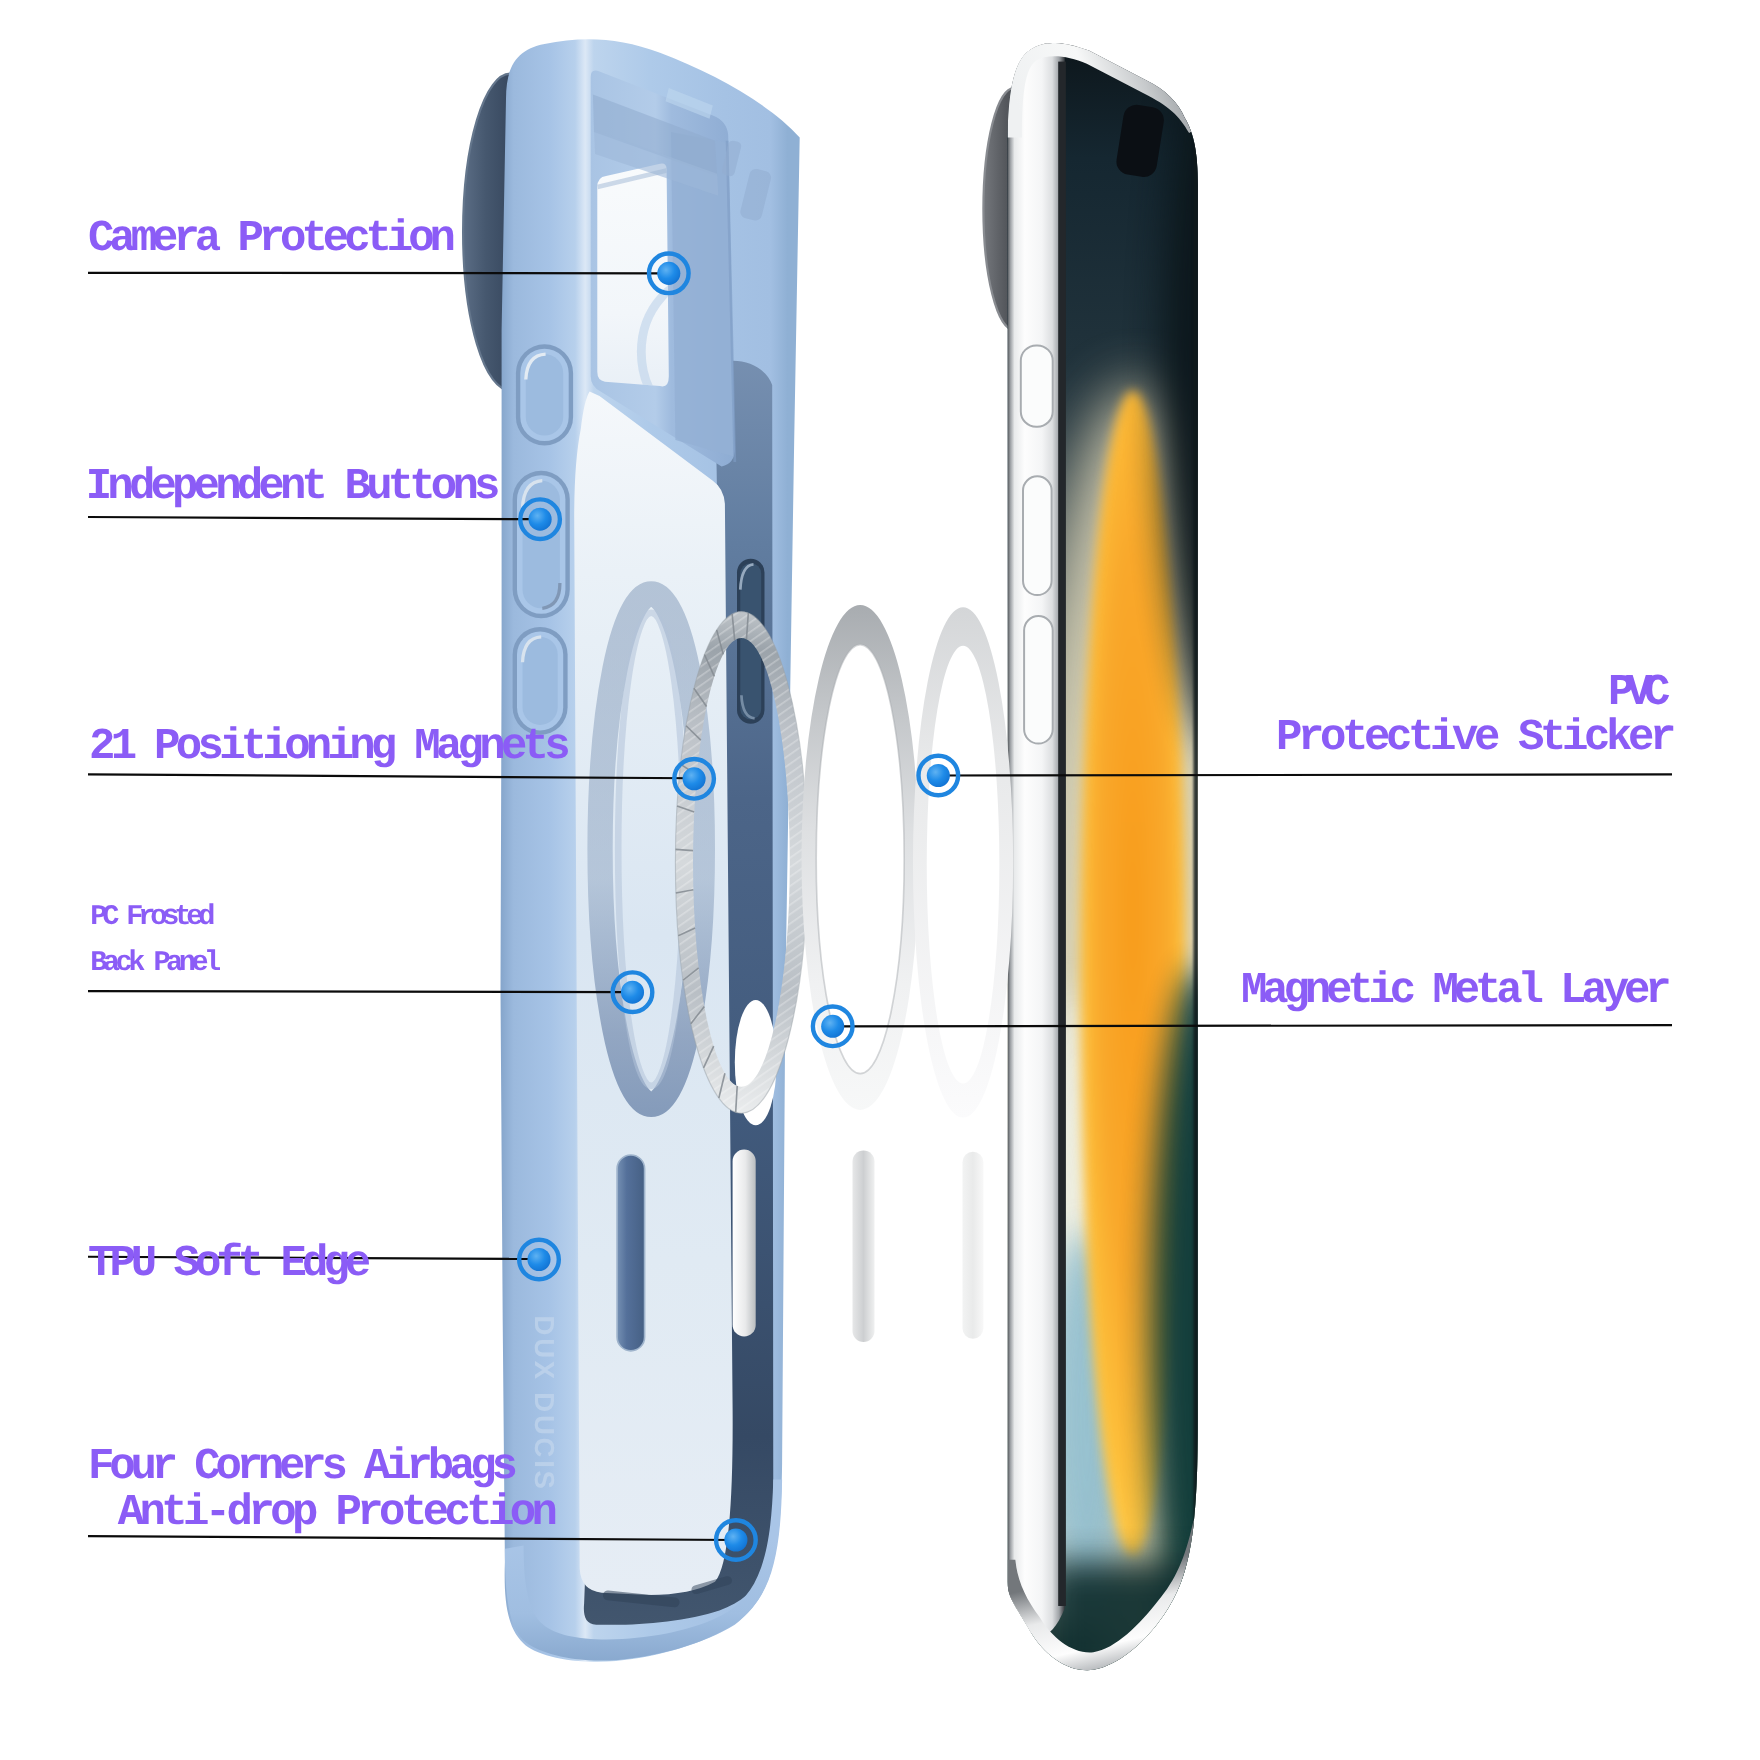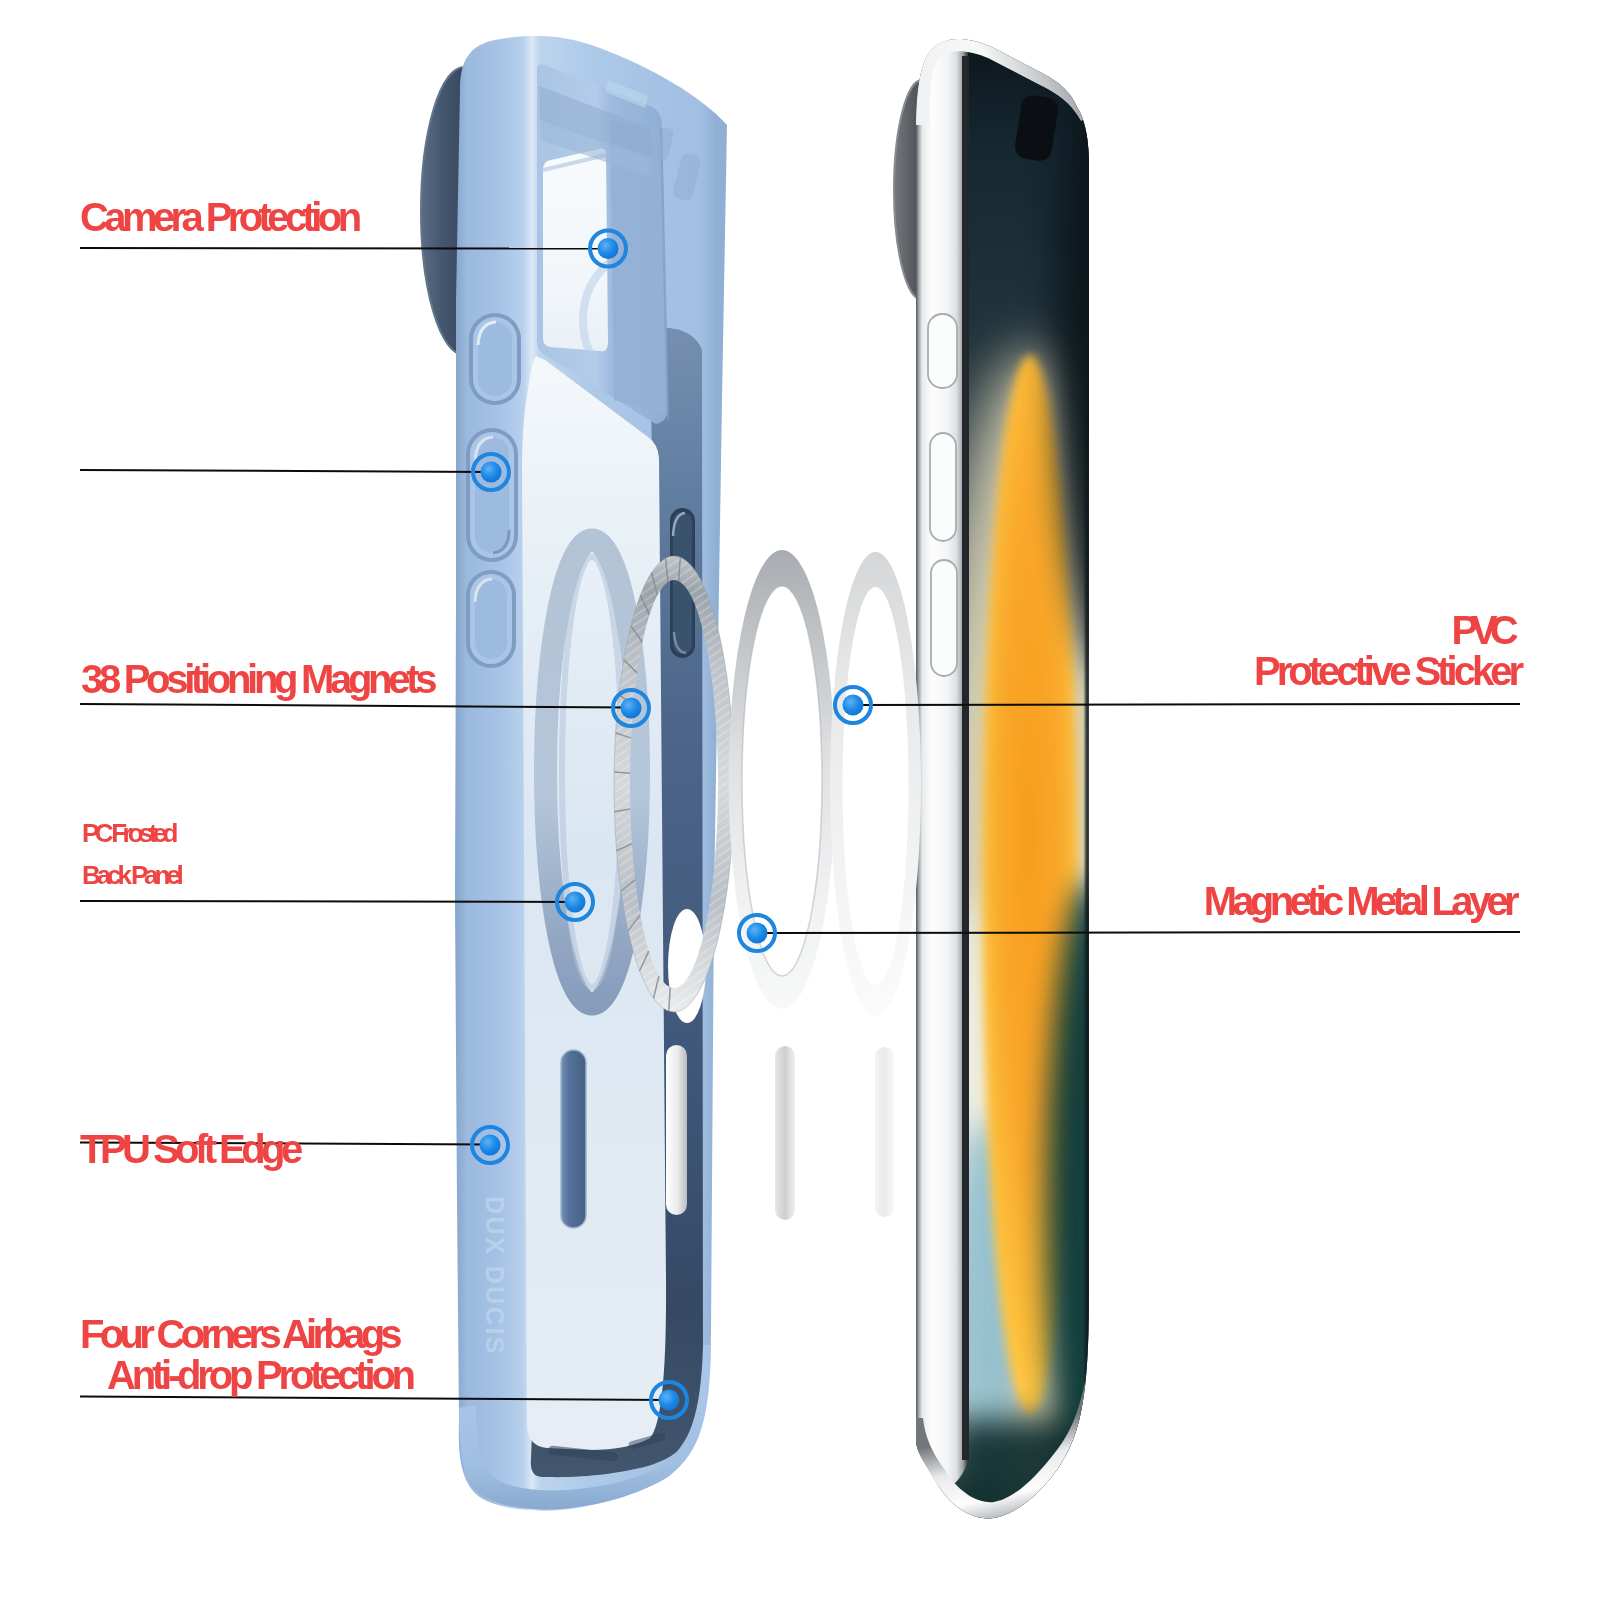--- a/index.html
+++ b/index.html
@@ -1,17 +1,17 @@
 <!DOCTYPE html>
 <html><head><meta charset="utf-8">
 <style>
 html,body{margin:0;padding:0;background:#ffffff;}
 #stage{position:relative;width:1600px;height:1600px;overflow:hidden;font-family:"Liberation Sans",sans-serif;background:#fff;}
 #scene{position:absolute;left:0;top:0;}
-.lb{position:absolute;font-weight:bold;color:#ef4444;white-space:nowrap;}
+.lb{position:absolute;font-weight:bold;color:#8b5cf6;white-space:nowrap;font-family:Liberation Mono, monospace;}
 </style></head>
 <body>
 <div id="stage">
 <svg id="scene" width="1600" height="1600" viewBox="0 0 1600 1600">
 <defs>
 <linearGradient id="caseBase" x1="455" y1="0" x2="716" y2="0" gradientUnits="userSpaceOnUse">
   <stop offset="0" stop-color="#85A5CB"></stop>
   <stop offset="0.045" stop-color="#9BB9DD"></stop>
   <stop offset="0.17" stop-color="#A6C3E6"></stop>
   <stop offset="0.26" stop-color="#B7D0EC"></stop>
@@ -339,19 +339,20 @@
           <circle r="10.5" fill="url(#dotCore)"></circle>
         </g>
   <g transform="translate(757,933)">
           <circle r="18" fill="none" stroke="#1F86E0" stroke-width="4"></circle>
           <circle r="10.5" fill="url(#dotCore)"></circle>
         </g>
 </g>
 </svg>
 
 <div class="lb" id="t1" style="left:80px;top:195px;font-size:40px;letter-spacing:-4.6px;">Camera Protection</div>
-<div class="lb" id="t3" style="left:81px;top:657px;font-size:40px;letter-spacing:-4.3px;">38 Positioning Magnets</div>
+<div class="lb" id="t2" style="left:78px;top:421px;font-size:40px;letter-spacing:-4.4px;">Independent Buttons</div>
+<div class="lb" id="t3" style="left:81px;top:657px;font-size:40px;letter-spacing:-4.3px;">21 Positioning Magnets</div>
 <div class="lb" id="t4" style="left:82px;top:813px;font-size:26px;letter-spacing:-4.7px;line-height:41.5px;">PC Frosted<br><span style="letter-spacing:-4.1px;">Back Panel</span></div>
 <div class="lb" id="t5" style="left:80px;top:1095px;font-size:40px;letter-spacing:-4.55px;margin-top:32px;">TPU Soft Edge</div>
 <div class="lb" id="t6" style="left:80px;top:1314px;font-size:40px;letter-spacing:-4.7px;line-height:41.3px;">Four Corners Airbags<br><span style="letter-spacing:-4.2px;margin-left:27px;">Anti-drop Protection</span></div>
 <div class="lb" id="t8" style="right:85px;top:879px;font-size:40px;letter-spacing:-4.66px;">Magnetic Metal Layer</div>
 <div class="lb" id="t7" style="right:80px;top:610px;font-size:40px;letter-spacing:-4px;line-height:41px;text-align:right;"><span style="letter-spacing:-7.6px;margin-right:9px;">PVC</span><br>Protective Sticker</div>
 </div>
 
 </body></html>

